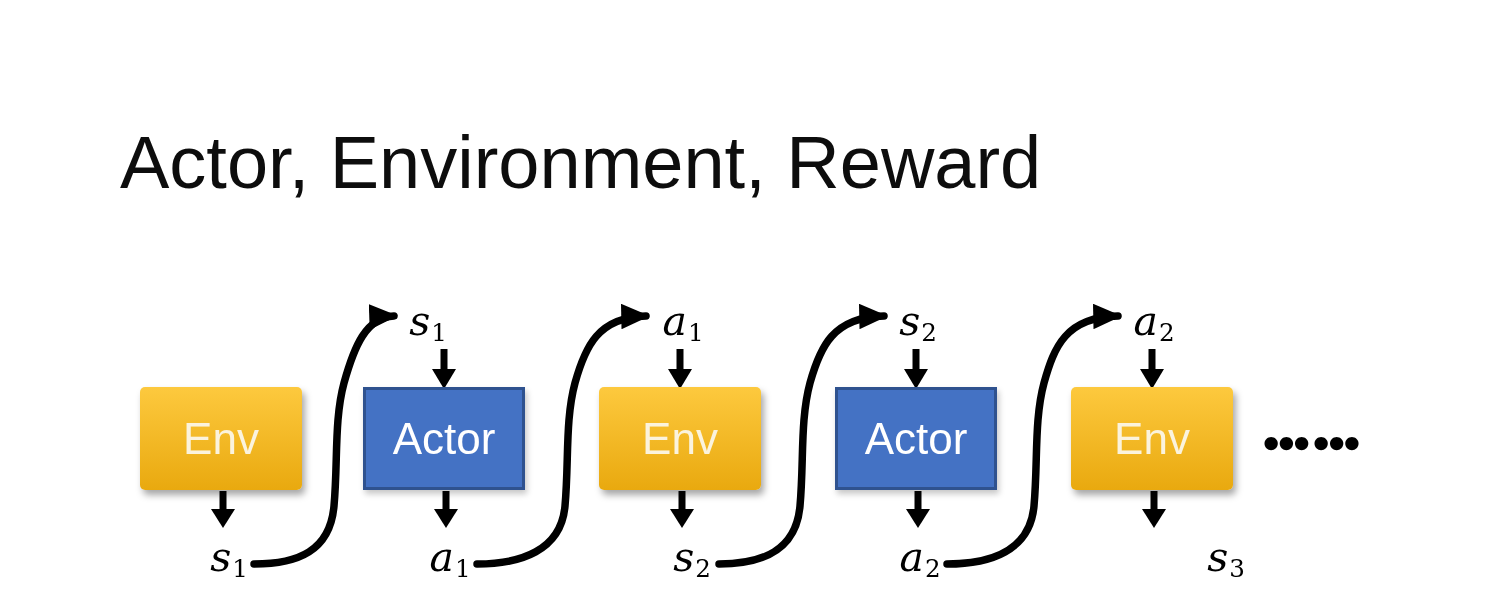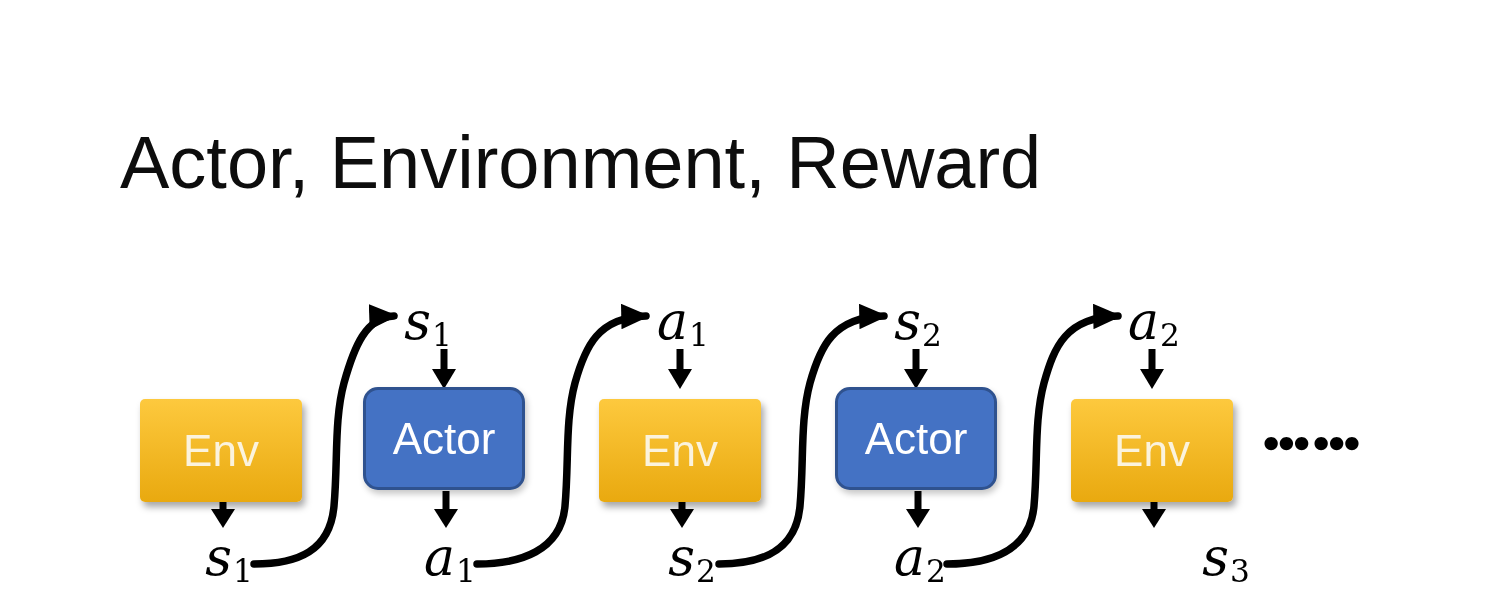--- a/index.html
+++ b/index.html
@@ -39,49 +39,47 @@
     top: 387px;
     width: 162px;
     height: 103px;
     box-sizing: border-box;
     display: flex;
     align-items: center;
     justify-content: center;
     font-size: 44px;
     line-height: 1;
     white-space: nowrap;
-    border-radius: 15px;
   }
   .box.env {
     background: linear-gradient(180deg,
       var(--env_gradient_top, #FDC93E),
       var(--env_gradient_bottom, #E9A90F));
     color: var(--env_text, #FBF3DD);
     border-radius: 5px;
     box-shadow: 3px 5px 7px rgba(0,0,0,0.35);
-    margin-top: 12px;
   }
   .box.actor {
     background: var(--actor_fill, #4472C4);
     border: 3px solid var(--actor_border, #2F528F);
     color: var(--actor_text, #ffffff);
     box-shadow: 2px 4px 6px rgba(0,0,0,0.22);
   }
   .box.b1 { left: 140px; }
   .box.b2 { left: 363px; }
   .box.b3 { left: 599px; }
   .box.b4 { left: 835px; }
   .box.b5 { left: 1071px; }
 
   .mlabel {
     position: absolute;
     transform: translateX(-50%);
     font-family: "DejaVu Serif", serif;
     font-style: italic;
-    font-size: 52px;
+    font-size: 41px;
     line-height: 55px;
     color: #000000;
     white-space: nowrap;
   }
   .mlabel sub {
     font-style: normal;
     font-size: 0.60em;
     line-height: 0;
     vertical-align: -0.24em;
     margin-left: 1px;

